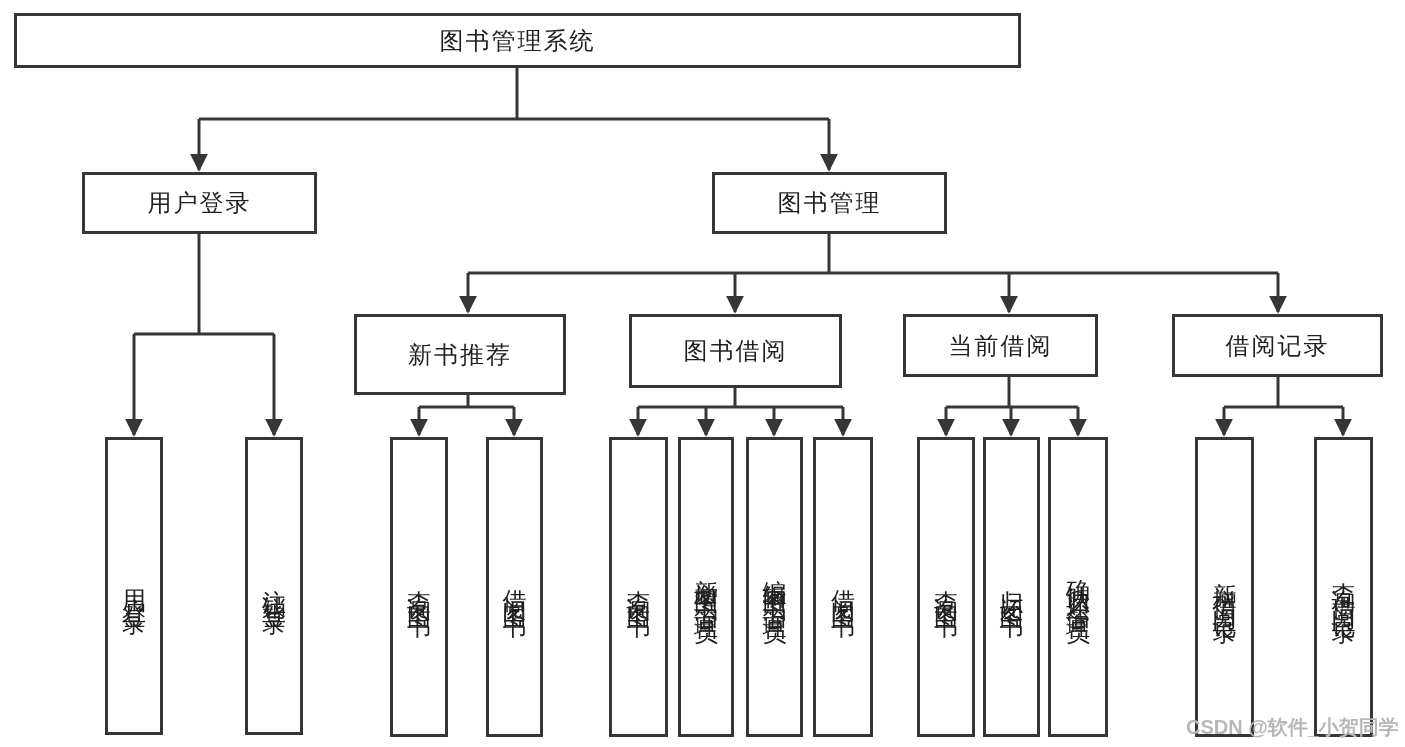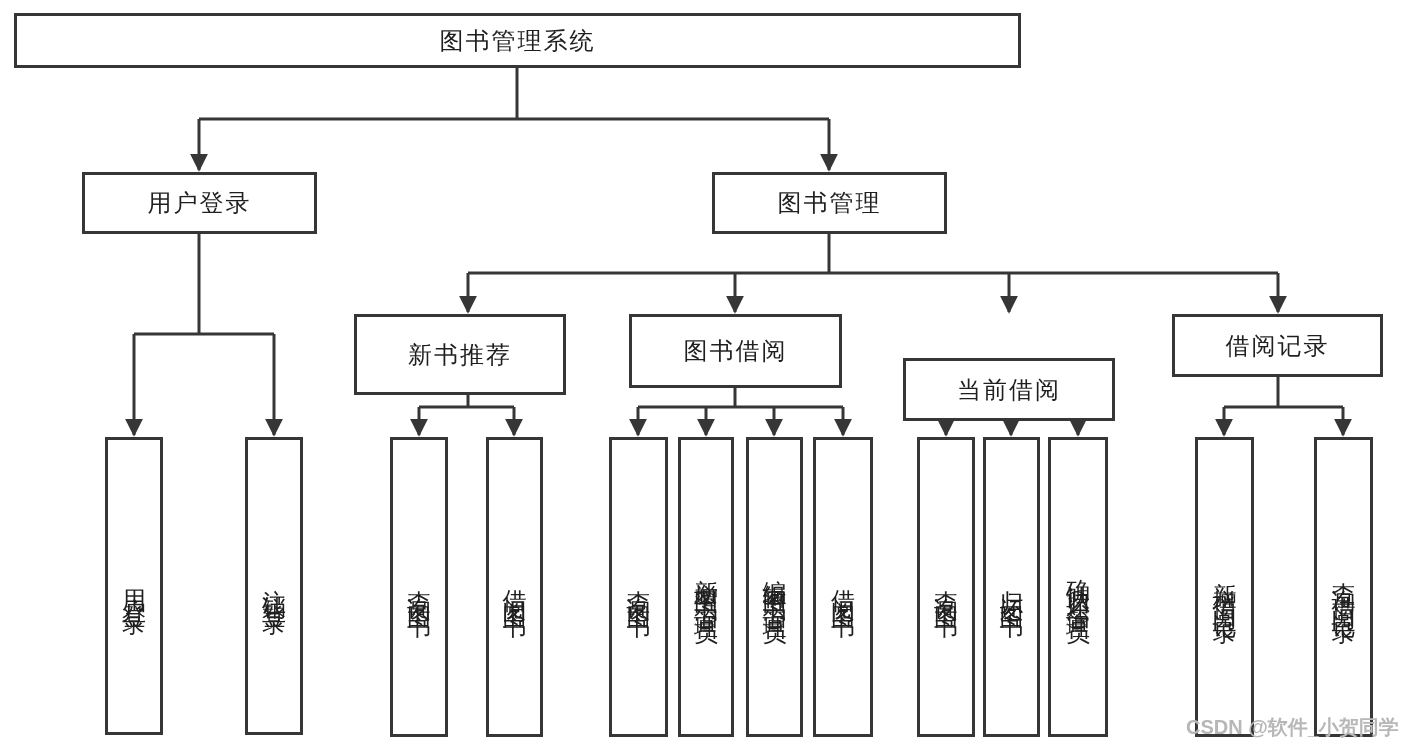--- a/index.html
+++ b/index.html
@@ -117,21 +117,21 @@
     </g>
   </svg>
 
   <div class="hbox" style="left:14px; top:13px; width:1007px; height:55px;">图书管理系统</div>
 
   <div class="hbox" style="left:82px; top:172px; width:235px; height:62px;">用户登录</div>
   <div class="hbox" style="left:712px; top:172px; width:235px; height:62px;">图书管理</div>
 
   <div class="hbox" style="left:344px; top:314px; width:212px; height:81px;margin-left:10px;">新书推荐</div>
   <div class="hbox" style="left:629px; top:314px; width:213px; height:74px;">图书借阅</div>
-  <div class="hbox" style="left:903px; top:314px; width:212px; height:63px;margin-top:44px;">当前借阅</div>
+  <div class="hbox" style="left:903px; top:314px; width:195px; height:63px;">当前借阅</div>
   <div class="hbox" style="left:1172px; top:314px; width:211px; height:63px;">借阅记录</div>
 
   <div class="vbox" style="left:105px; top:437px; width:58px; height:298px;">用户登录</div>
   <div class="vbox" style="left:245px; top:437px; width:58px; height:298px;">注销登录</div>
 
   <div class="vbox" style="left:390px; top:437px; width:58px; height:300px;">查询图书</div>
   <div class="vbox" style="left:486px; top:437px; width:57px; height:300px;">借阅图书</div>
 
   <div class="vbox" style="left:609px; top:437px; width:59px; height:300px;">查询图书</div>
   <div class="vbox" style="left:678px; top:437px; width:56px; height:300px; letter-spacing:6px;">新增图书（管理员）</div>

